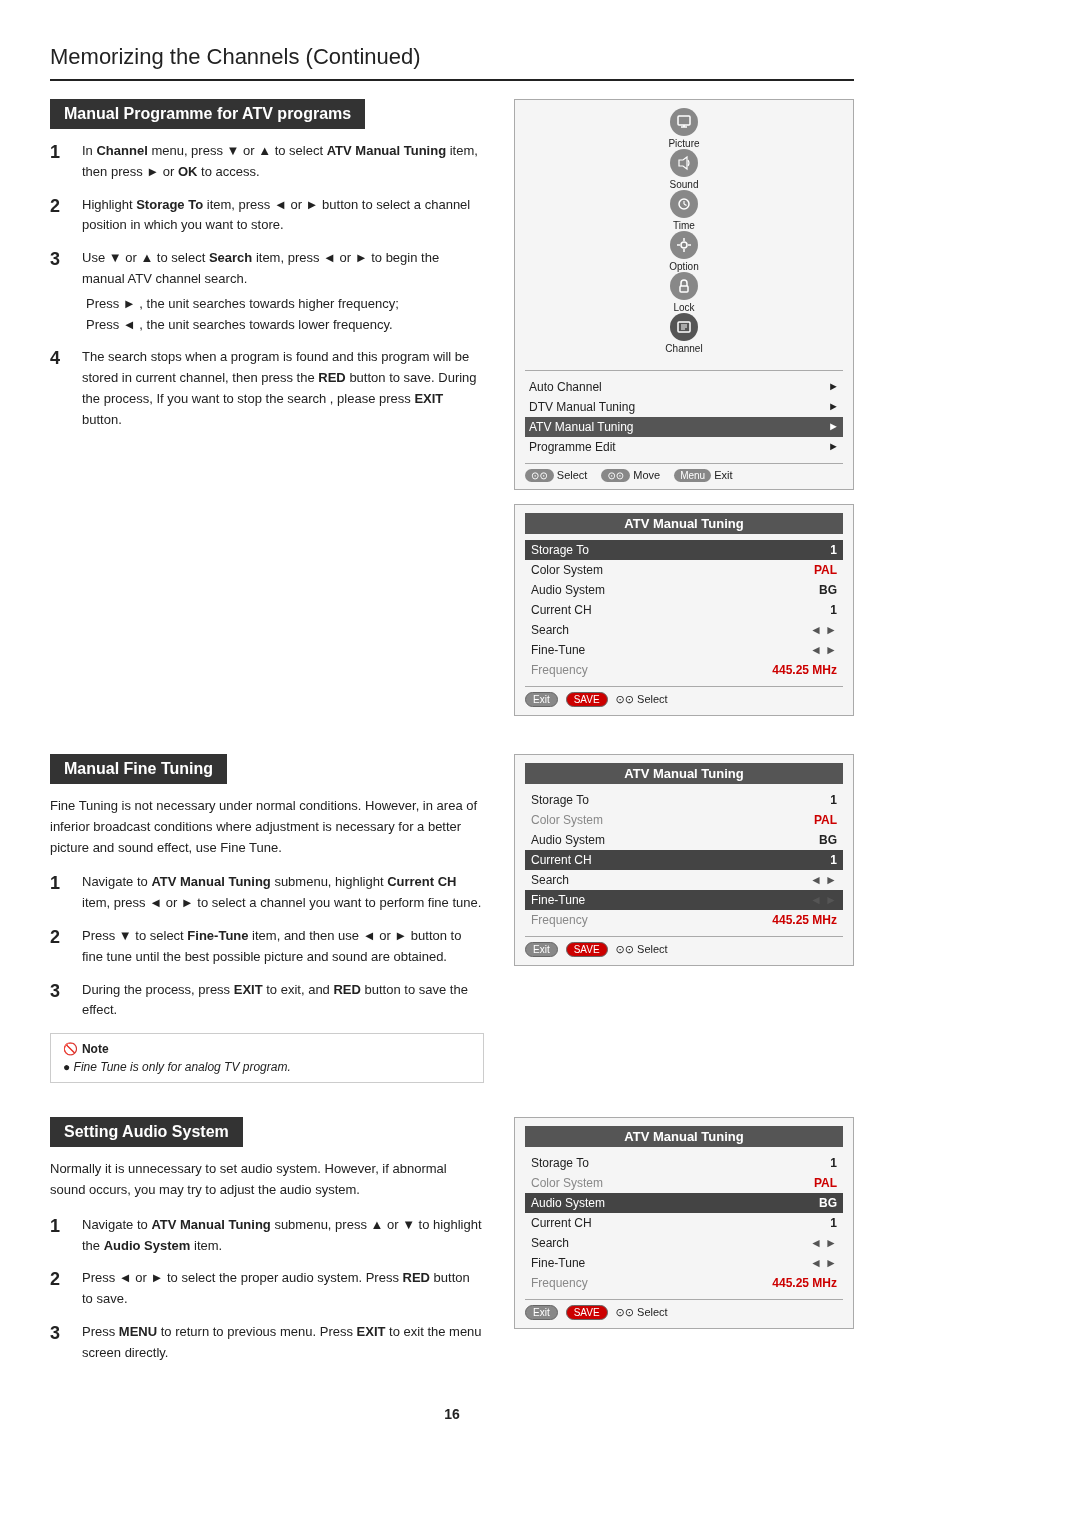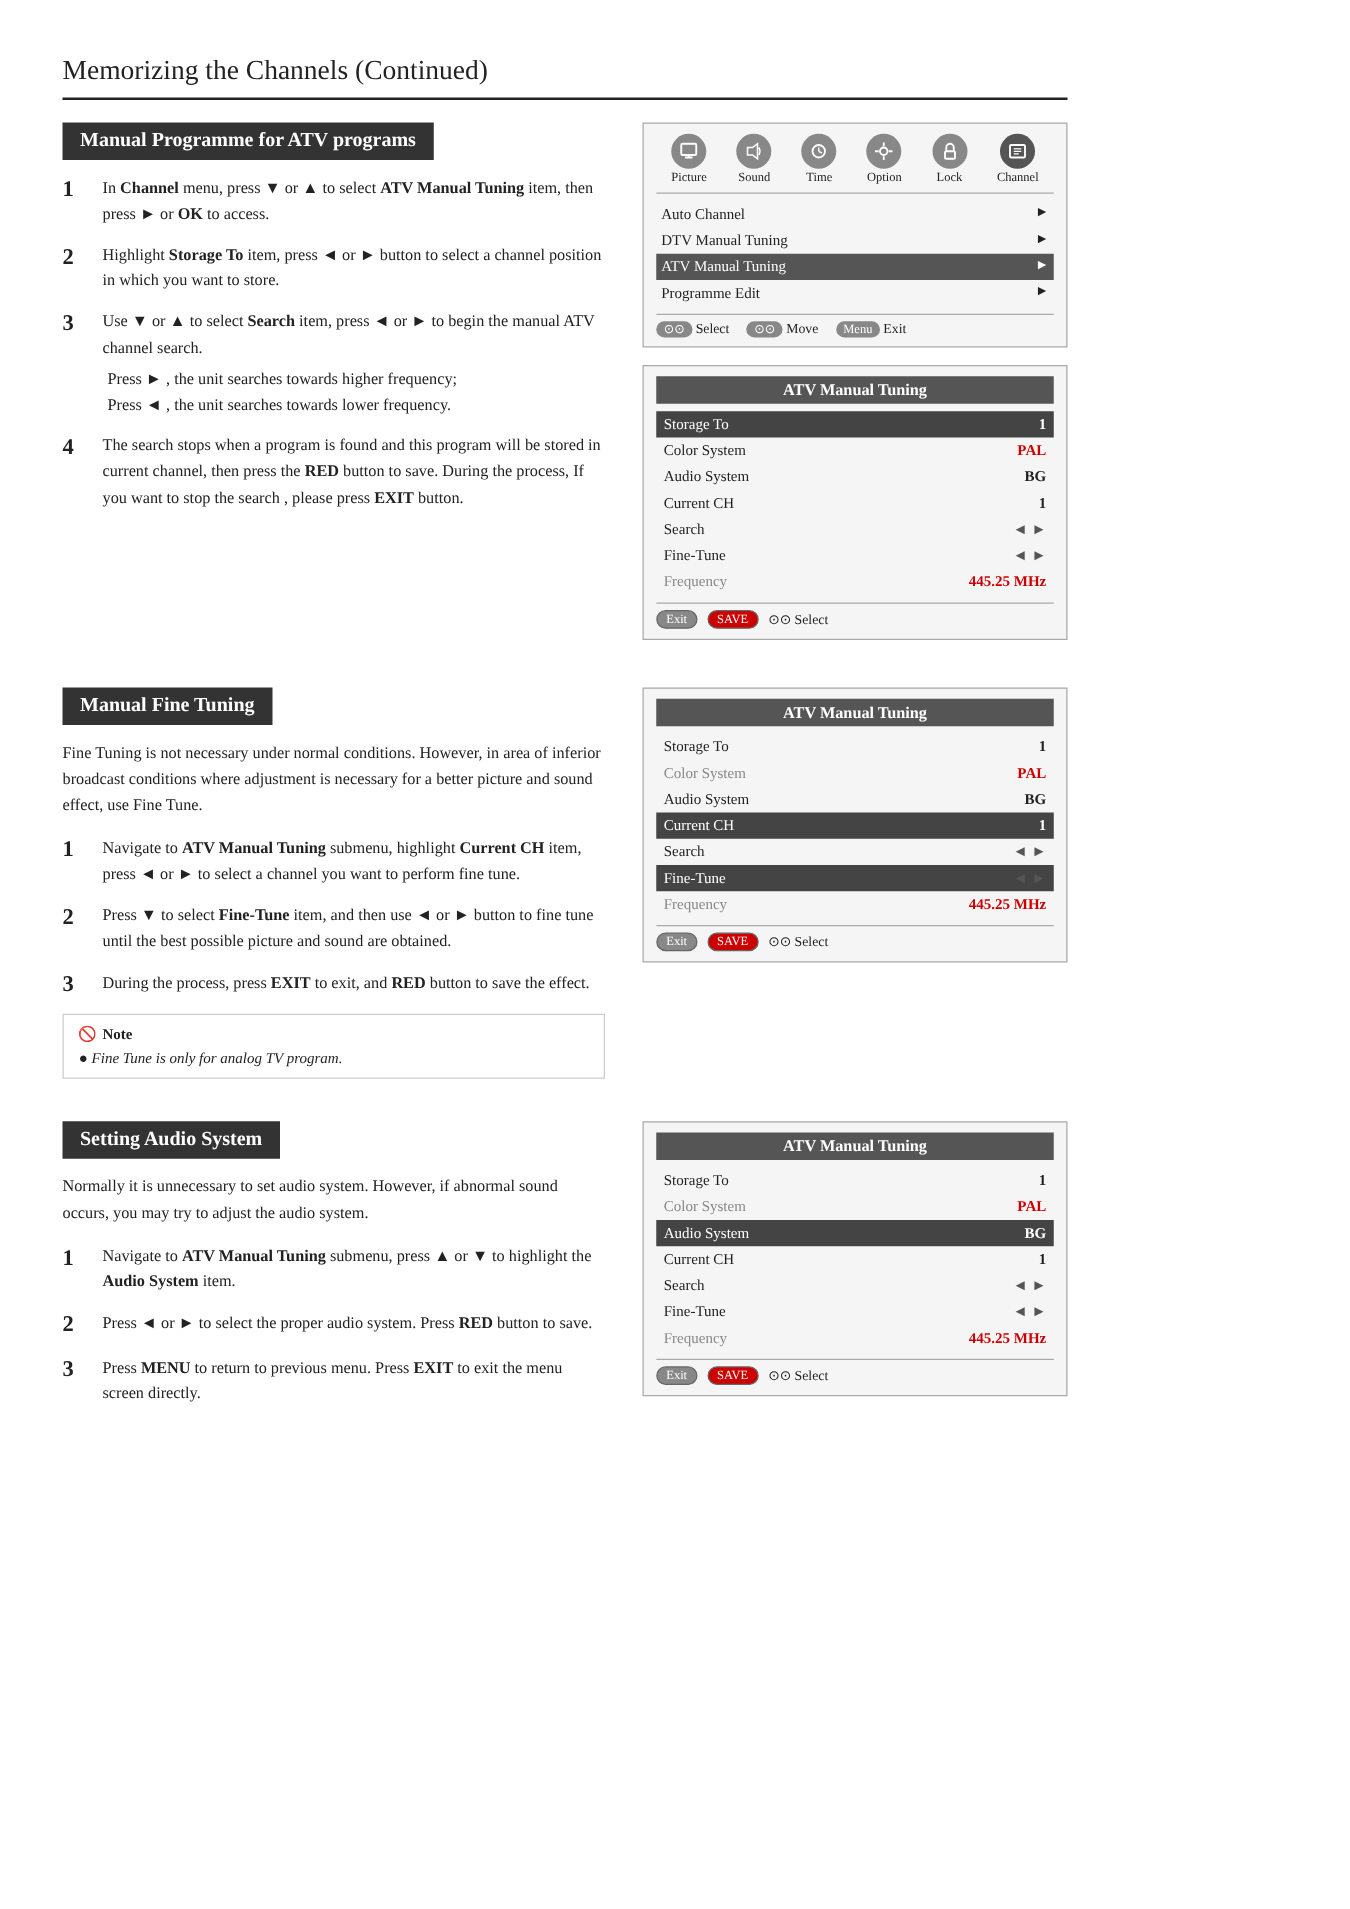--- a/index.html
+++ b/index.html
@@ -11,21 +11,20 @@
       font-size: 14px;
       color: #222;
       position: relative;
     }
 
     .page-container {
       width: 904px;
       min-height: 1527px;
       padding: 40px 50px 60px 50px;
       position: relative;
-      font-family: Liberation Serif, serif;
     }
 
     
     .page-title {
       font-size: 26px;
       font-weight: bold;
       margin-bottom: 18px;
       border-bottom: 2px solid #222;
       padding-bottom: 8px;
     }
@@ -97,21 +96,22 @@
       background: #f5f5f5;
       padding: 8px 10px;
       font-size: 12px;
       margin-bottom: 14px;
     }
     .tv-menu-icons {
       display: flex;
       justify-content: space-around;
       margin-bottom: 6px;
       border-bottom: 1px solid #aaa;
-      padding-bottom: 6px;
+      padding-bottom: 16px;
+      flex-direction: column;
     }
     .tv-icon-item {
       text-align: center;
       font-size: 10px;
     }
     .tv-icon-circle {
       width: 28px;
       height: 28px;
       border-radius: 50%;
       background: #888;
@@ -564,14 +564,15 @@
         </div>
         <div class="atv-footer">
           <span class="atv-btn">Exit</span>
           <span class="atv-btn save">SAVE</span>
           <span>⊙⊙ Select</span>
         </div>
       </div>
     </div>
   </div>
 
+  <div class="page-number">16</div>
 
 </div>
 
 </body></html>

